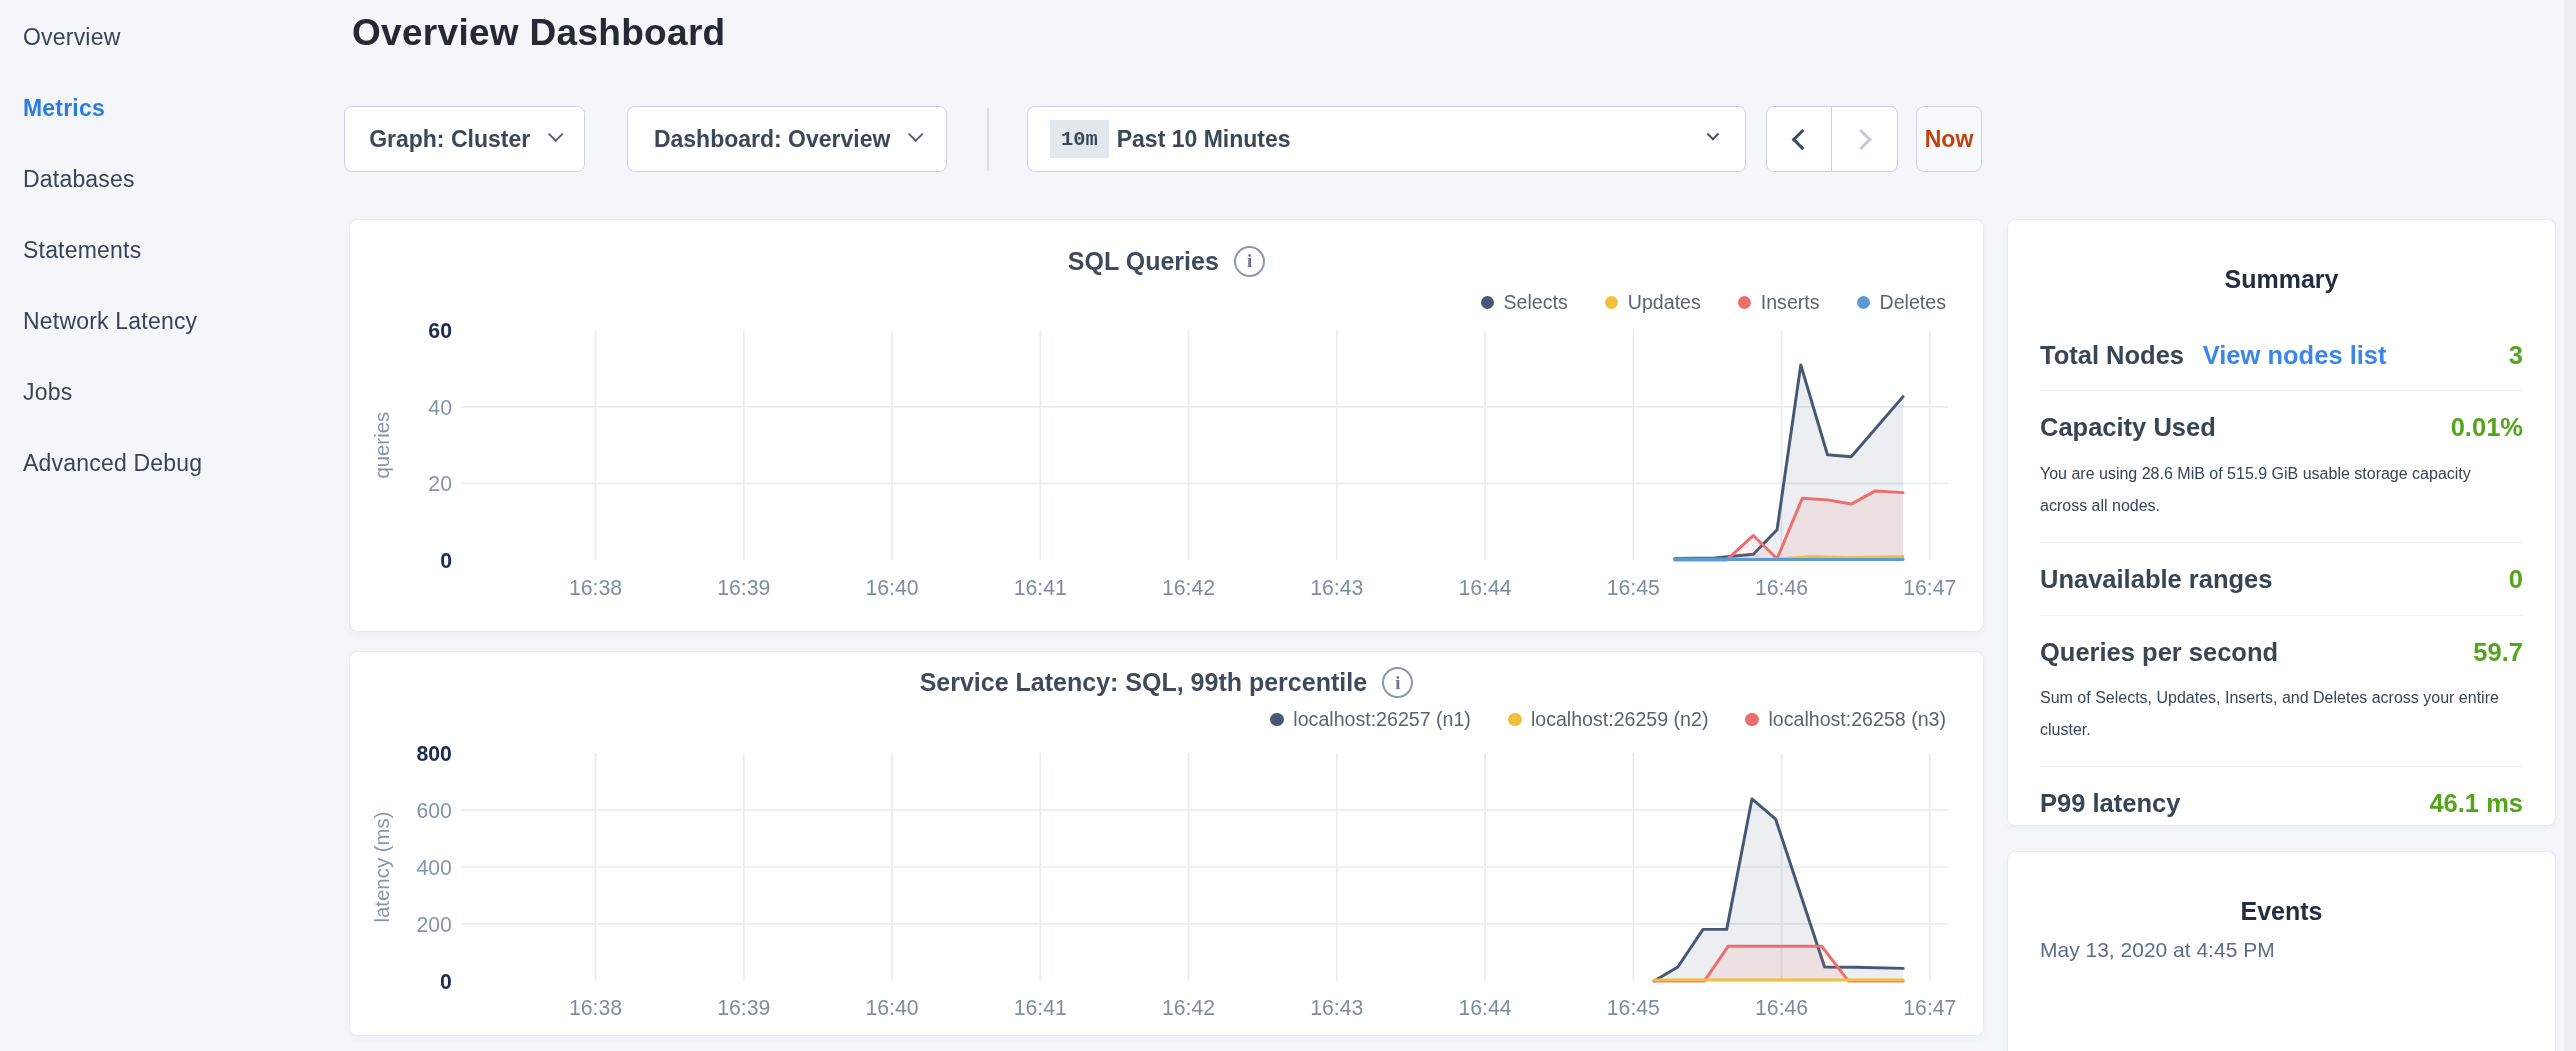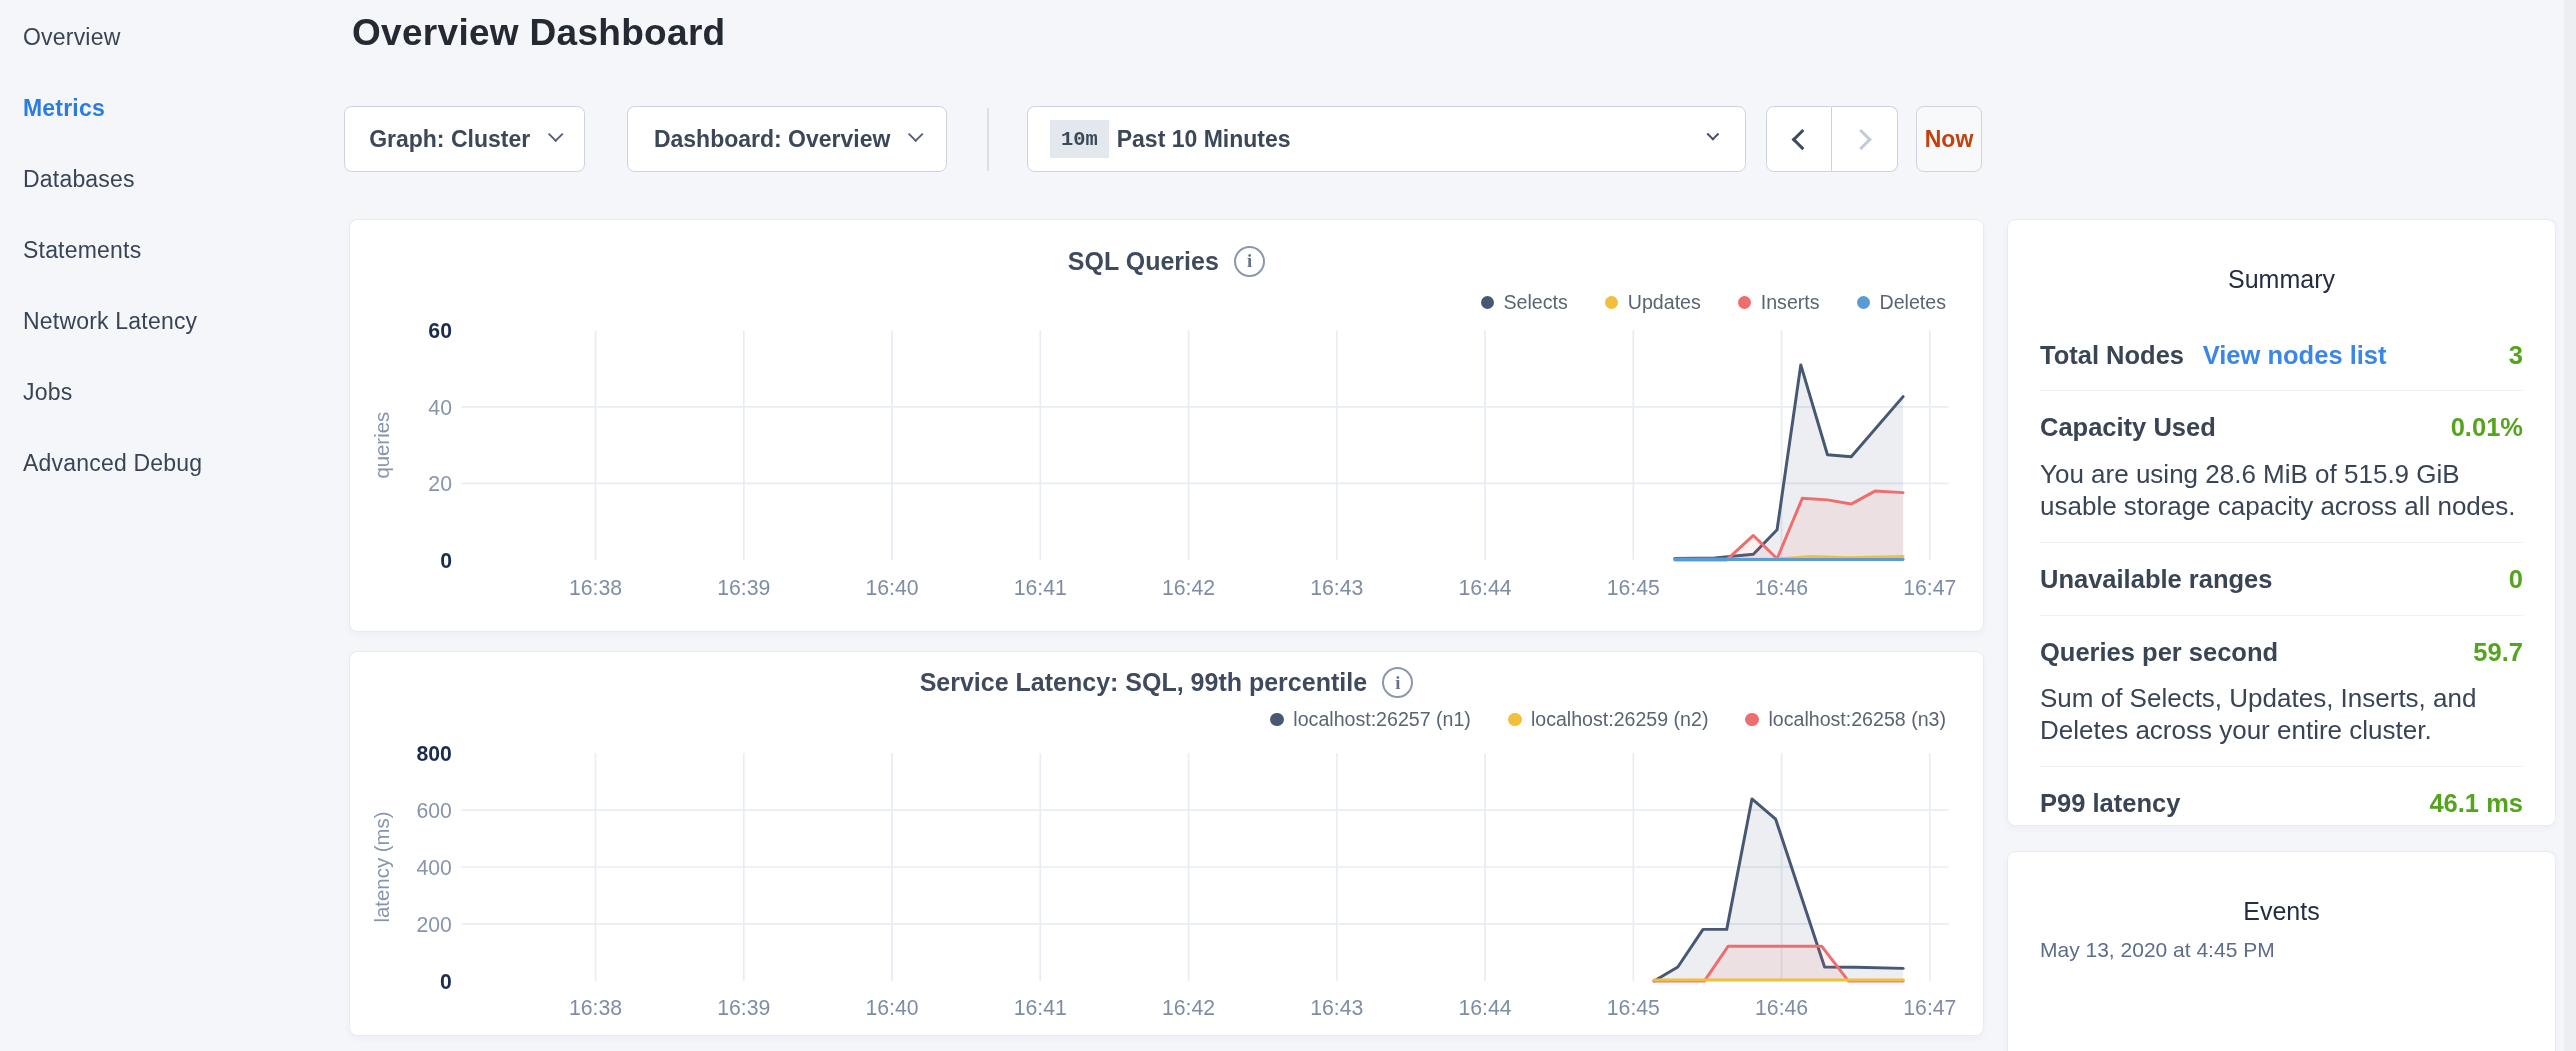--- a/index.html
+++ b/index.html
@@ -48,29 +48,29 @@
   .legend-label { font-size:19.6px; color:#5a6472; }
   svg.chart { position:absolute; left:0; top:0; }
   svg.chart text { font-family:"Liberation Sans",sans-serif; }
   .ytick { font-size:25px; fill:#8795ab; text-anchor:end; }
   .ytick.bold { font-weight:700; fill:#1c2c4f; }
   .xtick { font-size:25px; fill:#7e8da4; text-anchor:middle; }
   .ylab { font-size:24px; fill:#8795ab; text-anchor:middle; }
   
   .summary-card { left:2007px; top:219px; width:549px; height:607px; padding:31px 32px; }
   .events-card  { left:2007px; top:851px; width:549px; height:255px; padding:31px 32px; }
-  .panel-title { text-align:center; font-size:25px; font-weight:400; color:#242e42; margin-top:13.6px; }
+  .panel-title { text-align:center; font-size:25px; font-weight:700; color:#242e42; margin-top:13.6px; }
   .sum-rows { margin-top:25.5px; }
   .sum-row { padding:22px 0 20.4px; border-bottom:1.7px solid #edf0f4; }
   .sum-row:last-child { border-bottom:none; }
   .sum-line { display:flex; align-items:baseline; }
   .sum-label { font-size:25.5px; font-weight:700; color:#394455; }
   .sum-link { font-size:25.5px; font-weight:700; color:#3b87e8; margin-left:18.7px; cursor:pointer; }
   .sum-value { margin-left:auto; font-size:25.5px; font-weight:700; color:#54a41d; }
-  .sum-sub { margin-top:15.3px; font-size:26px; color:#394455; line-height:32px; max-width:476px; }
+  .sum-sub { margin-top:15.3px; font-size:16px; color:#394455; line-height:32px; max-width:476px; }
   .event-text { margin-top:37px; font-size:22px; color:#242e42; line-height:38px; max-width:400px; }
   .event-time { margin-top:12px; font-size:21px; color:#5c6c8a; }
 </style>
 </head>
 <body>
 
 <div class="page">
 
   <nav class="sidebar" id="sidebar">
       <div class="nav-item">Overview</div>

